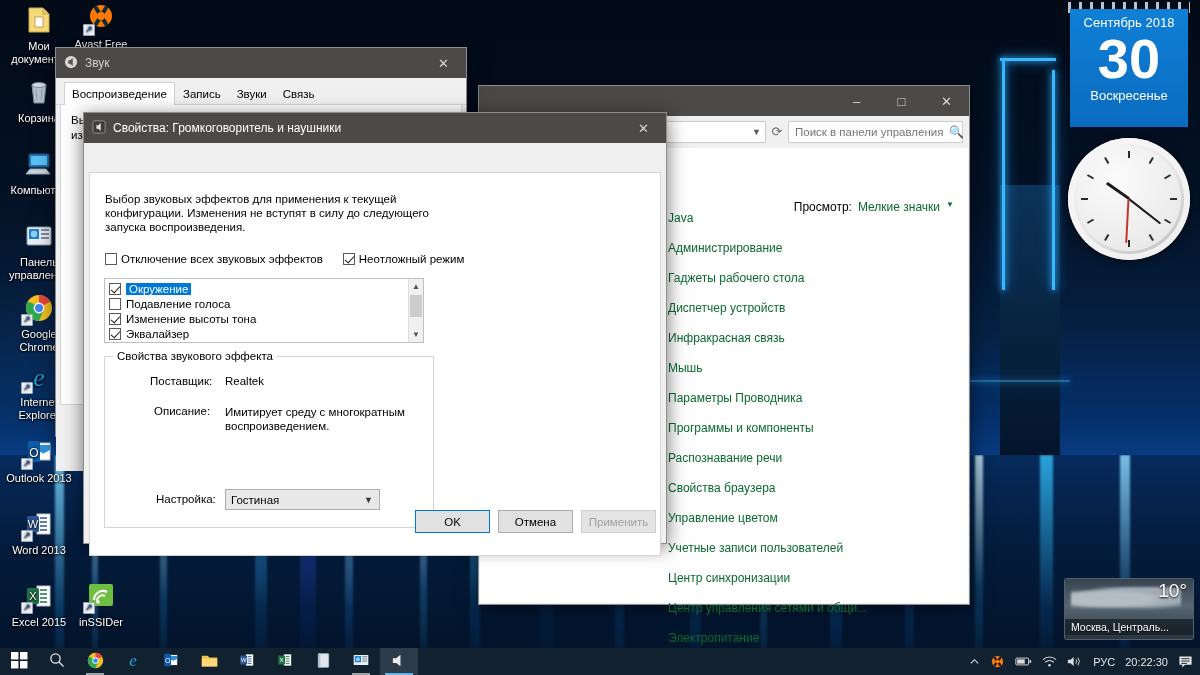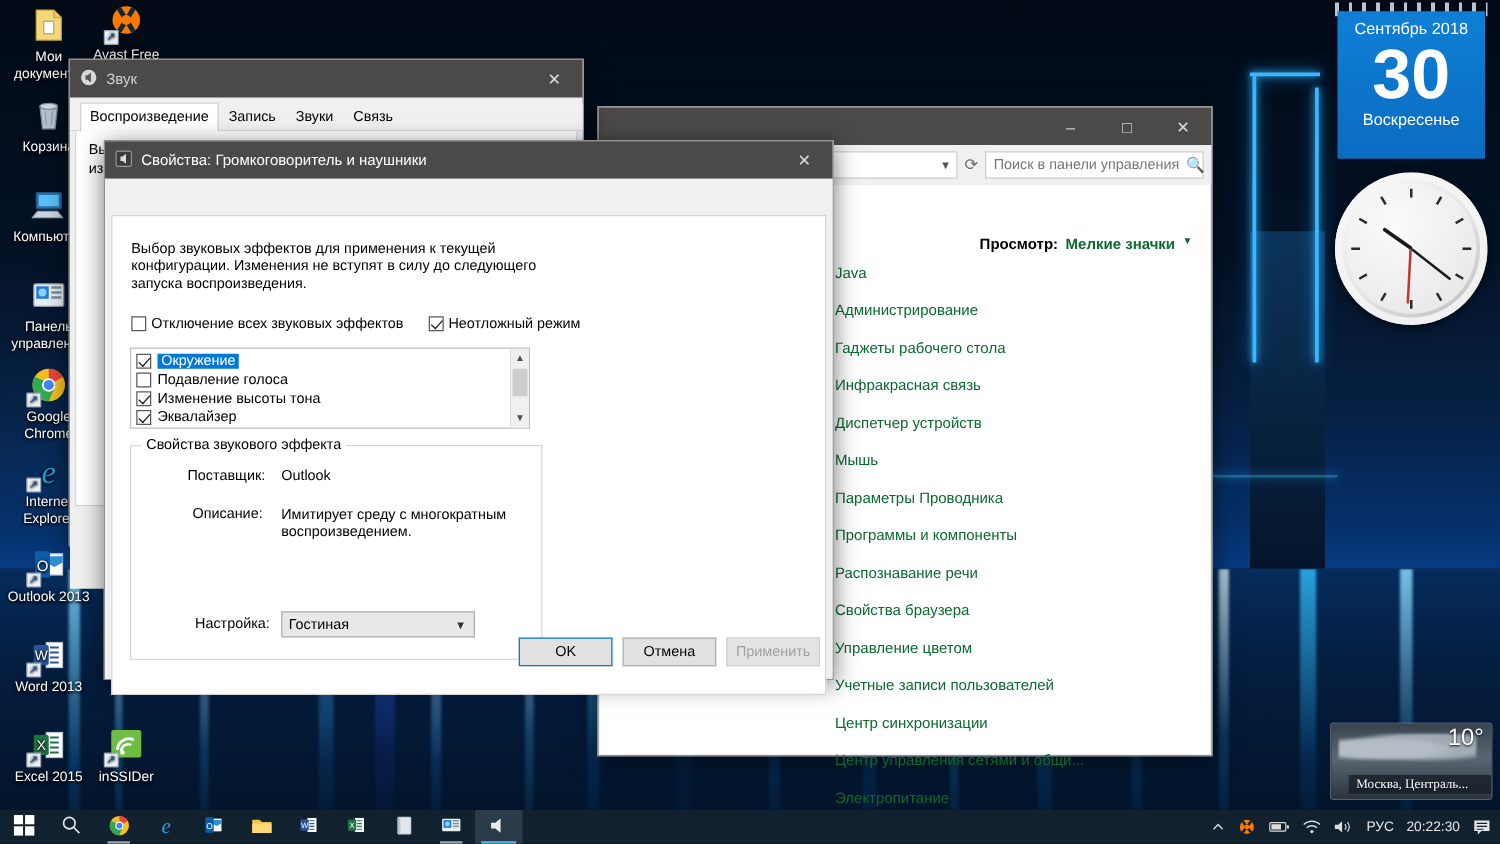--- a/index.html
+++ b/index.html
@@ -71,22 +71,22 @@
       background: rgba(30,42,54,.82); border:1px solid rgba(150,170,190,.45);
       border-radius:3px; overflow:hidden; color:#fff; }
   #weather-img { position:absolute; inset:0;
       background: linear-gradient(180deg,#3a4651,#5e6b77 45%, #2c3640);
       opacity:.95; }
   #weather-img:before{ content:""; position:absolute; left:6px; top:8px; width:110px; height:24px;
       background: radial-gradient(ellipse at 30% 50%, #cfd7de 0 40%, transparent 60%),
                   radial-gradient(ellipse at 65% 40%, #b8c2cb 0 45%, transparent 65%);
       filter: blur(1px); opacity:.85; }
   #weather-temp { position:absolute; right:6px; top:1px; font-size:19px; text-shadow:0 1px 2px #000; }
-  #weather-loc { position:absolute; left:14px; right:0; bottom:4px; padding:2px 6px; font-size:10.5px;
-      background: rgba(18,26,34,.72); text-shadow:0 1px 1px #000;font-family:Liberation Serif, serif; }
+  #weather-loc { position:absolute; left:0; right:0; bottom:4px; padding:2px 6px; font-size:10.5px;
+      background: rgba(18,26,34,.72); text-shadow:0 1px 1px #000; }
 
   
   .win { position:absolute; background:#f0f0f0; border:1px solid #8d8d8d;
          box-shadow: 0 4px 18px rgba(0,0,0,.55); }
   .titlebar { height:30px; background:#4c4a48; display:flex; align-items:center;
               color:#fff; font-size:12px; padding-left:8px; }
   .titlebar.inactive { background:#4c4a48; color:#cfcfcf; }
   .tb-title { margin-left:7px; }
   .tb-btns { margin-left:auto; display:flex; height:30px; }
   .tb-btn { width:30px; height:30px; display:flex; align-items:center; justify-content:center;
@@ -382,31 +382,31 @@
       <div style="margin-left:auto;color:#555;font-size:9px;">▼</div>
     </div>
     <div class="cp-nav">⟳</div>
     <div style="width:175px;height:22px;border:1px solid #ccc;background:#fff;display:flex;align-items:center;padding:0 6px;">
       <input style="border: none; outline: none; flex: 1 1 0%; font-size: 11.5px; font-family: &quot;Liberation Sans&quot;, sans-serif; color: rgb(118, 118, 118); background: transparent;" placeholder="Поиск в панели управления">
       <span style="color:#444;font-size:12px;">🔍</span>
     </div>
   </div>
 
   <div style="position:absolute;left:1px;top:62px;right:1px;bottom:1px;background:#fff;">
-    <div style="position:absolute;right:14px;top:40px;display:flex;align-items:flex-start;gap:6px;font-size:12px;font-weight:bold;">
+    <div style="position:absolute;right:14px;top:52px;display:flex;align-items:flex-start;gap:6px;font-size:12px;">
       <span style="color:#000;">Просмотр:</span>
       <span style="color:#0b6a2f;">Мелкие значки</span>
       <span style="color:#0b6a2f;font-size:8px;">▼</span>
     </div>
     <div id="cp-link-list" style="position:absolute;left:188px;top:63px;width:300px;">
       <a href="#">Java</a>
       <a href="#">Администрирование</a>
       <a href="#">Гаджеты рабочего стола</a>
+      <a href="#">Диспетчер устройств</a>
       <a href="#">Инфракрасная связь</a>
-      <a href="#">Диспетчер устройств</a>
       <a href="#">Мышь</a>
       <a href="#">Параметры Проводника</a>
       <a href="#">Программы и компоненты</a>
       <a href="#">Распознавание речи</a>
       <a href="#">Свойства браузера</a>
       <a href="#">Управление цветом</a>
       <a href="#">Учетные записи пользователей</a>
       <a href="#">Центр синхронизации</a>
       <a href="#">Центр управления сетями и общи...</a>
       <a href="#">Электропитание</a>
@@ -495,21 +495,21 @@
           <div class="sbtn" style="position:absolute;bottom:0;left:0;right:0;">▼</div>
         </div>
       </div>
 
       <div class="group" style="left:14px;top:183px;width:330px;height:172px;">
         <span class="legend">Свойства звукового эффекта</span>
         <div style="position:absolute;left:45px;top:18px;font-size:11.5px;">
           <span>Поставщик:</span>
         </div>
         <div style="position:absolute;left:120px;top:18px;font-size:11.5px;">
-          <span>Outlook</span>
+          <span>Realtek</span>
         </div>
         <div style="position:absolute;left:49px;top:48px;font-size:11.5px;">
           <span>Описание:</span>
         </div>
         <div style="position:absolute;left:120px;top:48px;font-size:11.5px;line-height:14px;">
           <div>Имитирует среду с многократным</div>
           <div>воспроизведением.</div>
         </div>
         <div style="position:absolute;left:51px;top:136px;font-size:11.5px;">
           <span>Настройка:</span>

